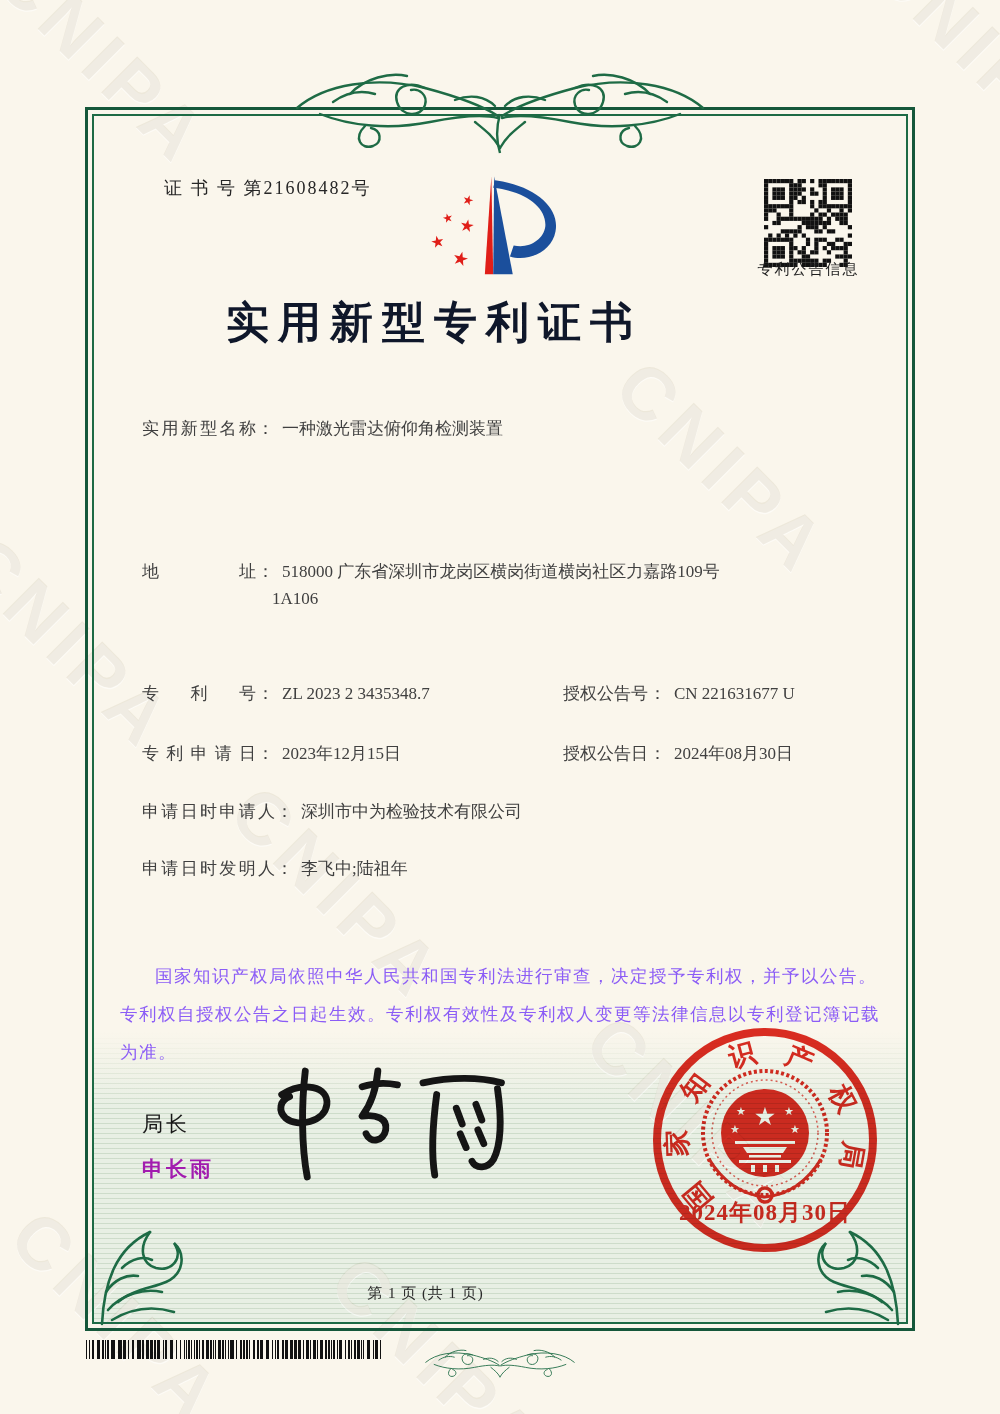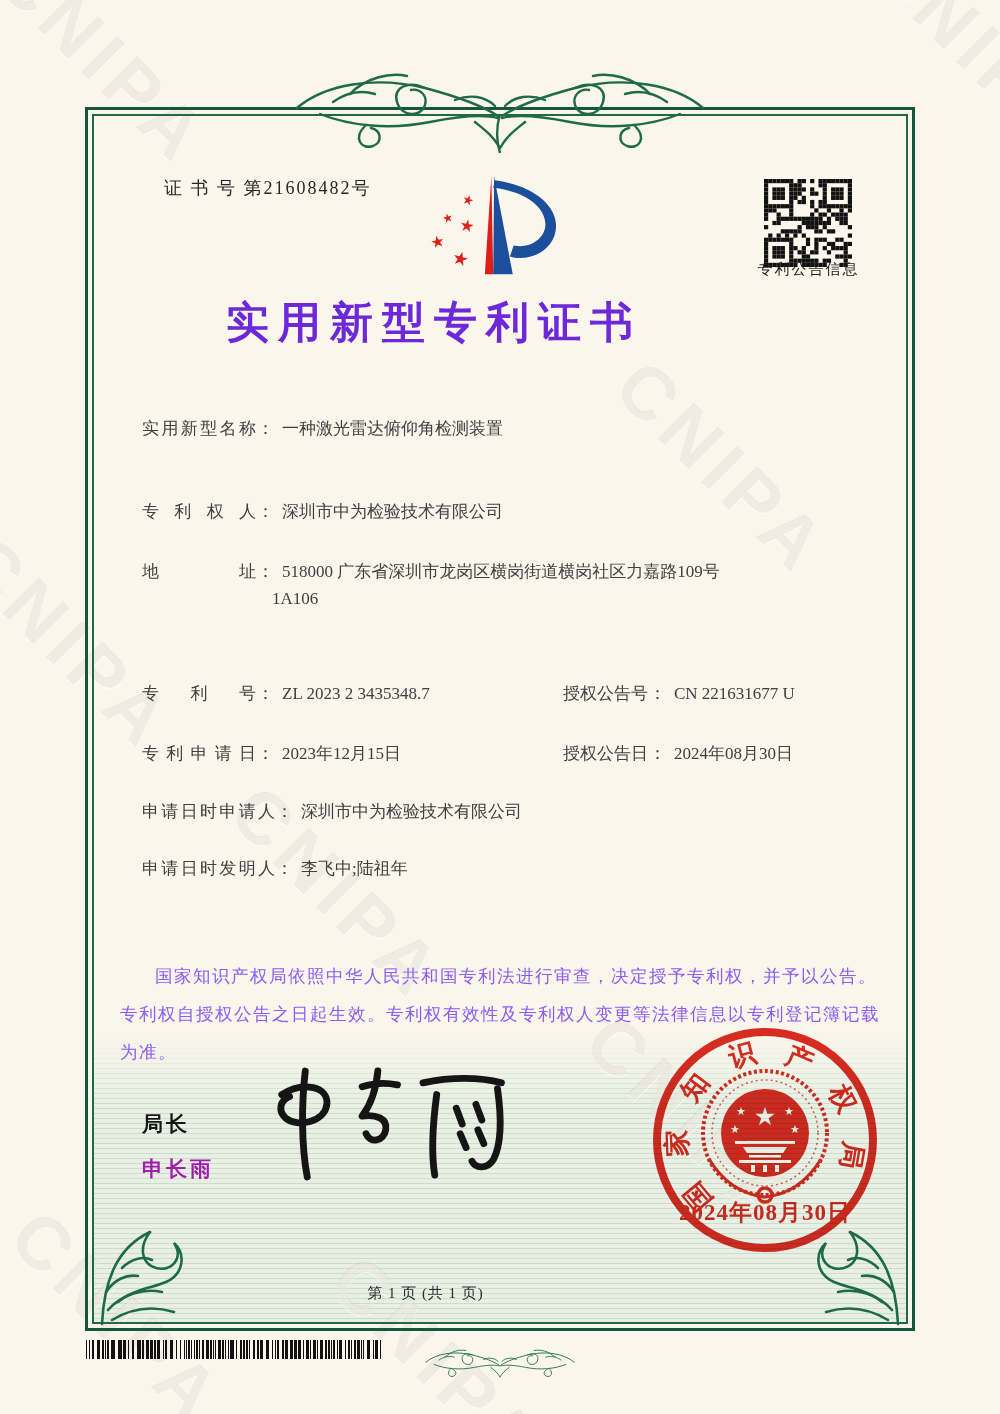--- a/index.html
+++ b/index.html
@@ -20,31 +20,31 @@
          background-image:
            linear-gradient(180deg,#faf6ec 0,rgba(250,246,236,0) 75px),
            repeating-linear-gradient(0deg,rgba(162,188,160,0.38) 0 1px,rgba(255,255,255,0) 1px 5px);}
   .content{position:absolute;inset:0;z-index:5;}
   .certno{position:absolute;left:128px;top:176px;font-size:18px;letter-spacing:2px;margin-left:36px;}
   .logo{position:absolute;left:430px;top:168px;}
   .qr{position:absolute;left:764px;top:179px;}
   .qr-caption{position:absolute;left:726px;top:260px;width:165px;text-align:center;
               font-size:15px;letter-spacing:2px;color:#1f1f1f;}
   .title{position:absolute;left:0;top:294px;width:868px;text-align:center;
-         font-size:43px;font-weight:bold;letter-spacing:9px;color:#6d28d9;}
+         font-size:43px;font-weight:bold;letter-spacing:9px;color:#0f172a;}
   .row{position:absolute;font-size:17px;white-space:nowrap;color:#404040;}
   .lbl{display:inline-block;width:114px;text-align:justify;text-align-last:justify;vertical-align:top;}
   .lblw{width:133px;text-align-last:justify;}
   .val{margin-left:8px;}
   .colon{margin-left:1px;}
   .statement{position:absolute;left:120px;top:957px;width:764px;font-size:17.5px;
              color:#8b5cf6;line-height:38px;letter-spacing:1.5px;}
   .statement .l1{text-indent:2em;}
   .sig-role{position:absolute;left:142px;top:1110px;font-family:"Liberation Sans",sans-serif;
-            font-size:21px;letter-spacing:3px;color:#161616;font-weight:bold;}
+            font-size:21px;letter-spacing:3px;color:#161616;font-weight:normal;}
   .sig-name{position:absolute;left:142px;top:1155px;font-family:"Liberation Sans",sans-serif;
             font-size:21px;letter-spacing:3px;color:#a21caf;font-weight:bold;}
   .signature{position:absolute;left:268px;top:1063px;}
   .seal{position:absolute;left:650px;top:1025px;width:230px;height:230px;z-index:6;
         mix-blend-mode:multiply;opacity:0.94;}
   .seal svg{position:absolute;left:0;top:0;}
   .seal .arc-ch{position:absolute;left:50%;top:50%;font-family:"Liberation Sans",sans-serif;
                 font-weight:bold;font-size:27px;color:#dc2015;}
   .seal-date{position:absolute;left:0;top:172px;width:230px;text-align:center;
              font-size:23px;font-weight:bold;color:#d81f15;letter-spacing:1px;}
@@ -375,23 +375,20 @@
         <rect x="18" y="20" width="1" height="1" fill="#111"></rect>
         <rect x="19" y="20" width="1" height="1" fill="#111"></rect>
       </svg>
     <div class="qr-caption">专利公告信息</div>
 
     <div class="title">实用新型专利证书</div>
 
     <div class="row" style="left:142px;top:417px">
       <span class="lbl">实用新型名称</span><span class="colon">：</span><span class="val">一种激光雷达俯仰角检测装置</span>
     </div>
-    <div class="row" style="left:142px;top:500px">
-      <span class="lbl">专利权人</span><span class="colon">：</span><span class="val">深圳市中为检验技术有限公司</span>
-    </div>
     <div class="row" style="left:142px;top:560px">
       <span class="lbl">地址</span><span class="colon">：</span><span class="val">518000 广东省深圳市龙岗区横岗街道横岗社区力嘉路109号</span>
     </div>
     <div class="row" style="left:272px;top:589px">
       <span>1A106</span>
     </div>
     <div class="row" style="left:142px;top:682px">
       <span class="lbl">专利号</span><span class="colon">：</span><span class="val">ZL 2023 2 3435348.7</span>
     </div>
     <div class="row" style="left:563px;top:682px">

